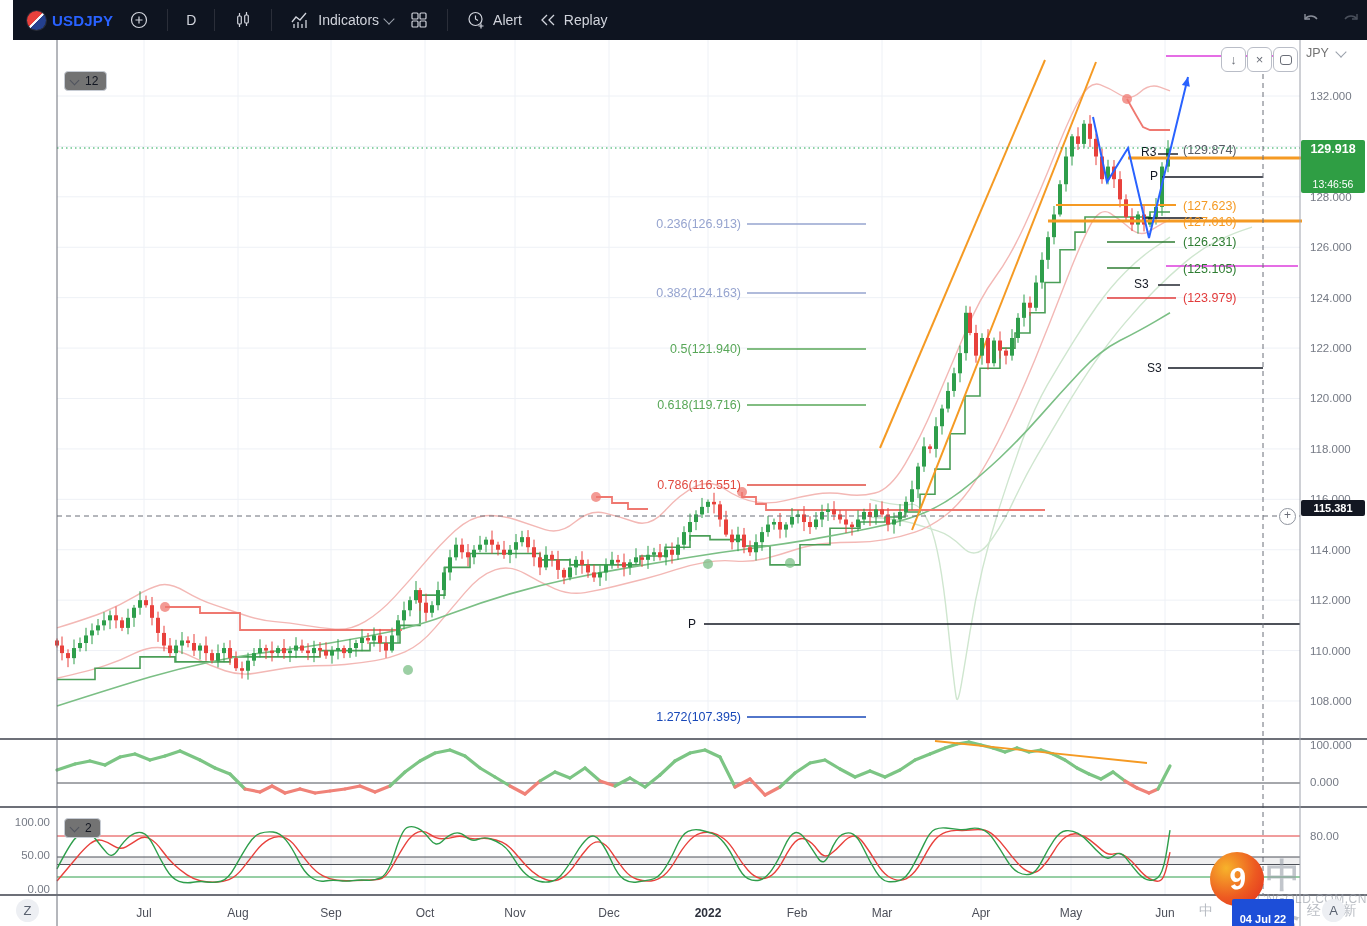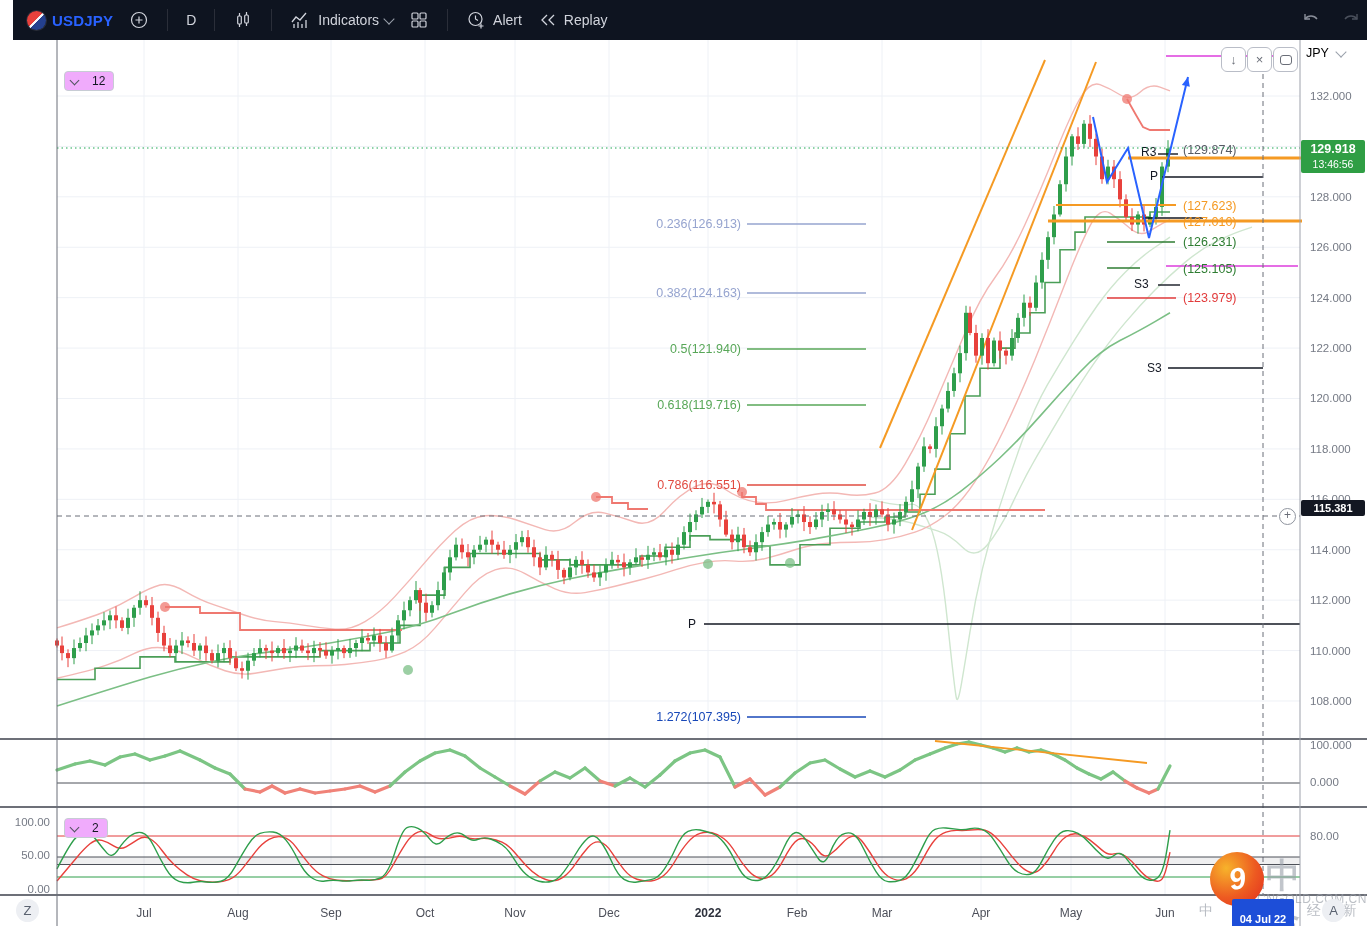--- a/index.html
+++ b/index.html
@@ -10,30 +10,30 @@
   #toolbar{position:absolute;left:13px;top:0;width:1367px;height:40px;background:#0e1420;display:flex;align-items:center;z-index:6;color:#d1d4dc;font-size:14px;}
   .tb-sep{width:1px;height:22px;background:#2a2e39;margin:0 10px;}
   .tb-item{display:flex;align-items:center;gap:6px;padding:0 8px;height:28px;border-radius:4px;cursor:pointer;}
   #symbol-name{color:#2962ff;font-weight:700;font-size:15px;letter-spacing:.2px;}
   .logo-circ{width:19px;height:19px;border-radius:50%;background:linear-gradient(135deg,#e8413c 46%,#f4f6fa 46% 54%,#24408e 54%);box-shadow:0 0 0 1px #2a2e39;}
   .chev{width:7px;height:7px;border-right:1.6px solid #9aa0ab;border-bottom:1.6px solid #9aa0ab;transform:rotate(45deg);margin-top:-3px;}
   .tb-right{margin-left:auto;display:flex;align-items:center;gap:18px;padding-right:18px;}
   
   #legend{left:64px;top:51px;font-size:13px;color:#131722;white-space:nowrap;}
   #legend .v{color:#f23645;margin-right:7px;}
-  .chip{display:flex;align-items:center;gap:14px;background:#f0abfc;border:1px solid #c7ccd4;border-radius:4px;color:#131722;font-size:12px;padding:2px 8px 2px 6px;cursor:pointer;}
+  .chip{display:flex;align-items:center;gap:7px;background:#737373;border:1px solid #c7ccd4;border-radius:4px;color:#131722;font-size:12px;padding:2px 8px 2px 6px;cursor:pointer;}
   .chip .chev{border-color:#50545e;width:6px;height:6px;margin-top:-2px;}
   #interval-chip{left:64px;top:71px;}
   #stoch-chip{left:64px;top:818px;}
   
-  #jpy-select{left:1306px;top:46px;display:flex;align-items:center;gap:8px;color:#000000;font-size:12.5px;cursor:pointer;}
+  #jpy-select{left:1306px;top:46px;display:flex;align-items:center;gap:8px;color:#737373;font-size:12.5px;cursor:pointer;}
   .sq-btn{position:absolute;width:23px;height:23px;border:1px solid #b9bdc7;border-radius:6px;background:#fff;color:#6a6e78;display:flex;align-items:center;justify-content:center;font-size:13px;cursor:pointer;z-index:4;}
   #price-tag{left:1301px;top:140px;width:64px;background:#2f9e44;color:#fff;text-align:center;border-radius:2px;padding:2px 0;line-height:1.25;}
   #price-tag .p{font-weight:700;font-size:12.5px;}
-  #price-tag .c{font-size:10.5px;}
+  #price-tag .c{font-size:10.5px;margin-top:20px;}
   #cross-tag{left:1301px;top:500px;width:64px;background:#131722;color:#fff;font-size:11px;font-weight:700;text-align:center;border-radius:2px;padding:2px 0;}
   #date-tag{left:1232px;top:899px;width:62px;background:#1d4ed8;color:#fff;font-size:11px;font-weight:700;text-align:center;border-radius:2px;padding:14px 0;z-index:5;}
   .circ-btn{position:absolute;width:23px;height:23px;border-radius:50%;background:#edeff3;color:#5a6270;font-size:13px;display:flex;align-items:center;justify-content:center;cursor:pointer;z-index:4;}
   #plus-marker{left:1279px;top:508px;width:15px;height:15px;border:1px solid #8f949e;border-radius:50%;background:#fff;color:#6a6e78;font-size:12px;line-height:13px;text-align:center;cursor:pointer;}
   
   #watermark{position:absolute;z-index:3;pointer-events:none;}
   #wm-logo{position:absolute;left:1210px;top:852px;width:54px;height:54px;border-radius:50%;background:radial-gradient(circle at 30% 30%,#f7b32b,#ed5a21 55%,#e02a20);display:flex;align-items:center;justify-content:center;}
   #wm-logo span{color:#fff;font-weight:700;font-style:italic;font-size:30px;transform:rotate(-12deg);}
   #wm-cn{position:absolute;left:1266px;top:853px;font-size:34px;font-weight:700;letter-spacing:5px;color:rgba(152,158,168,.6);}
   #wm-domain{position:absolute;left:1257px;top:892px;font-size:12px;letter-spacing:.5px;color:rgba(152,158,168,.65);}

